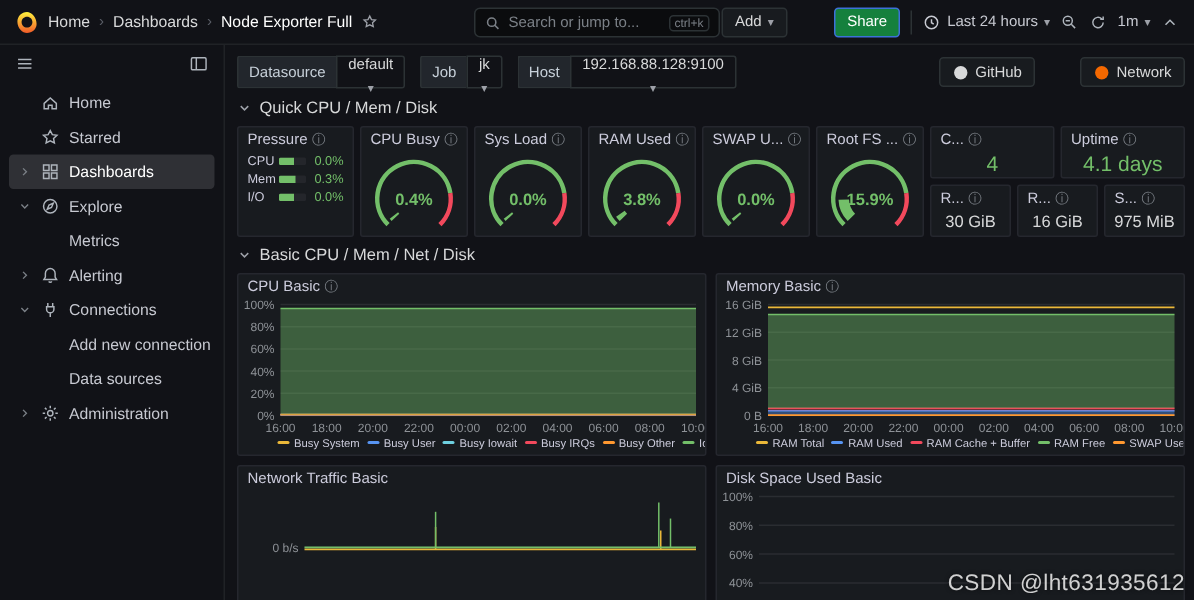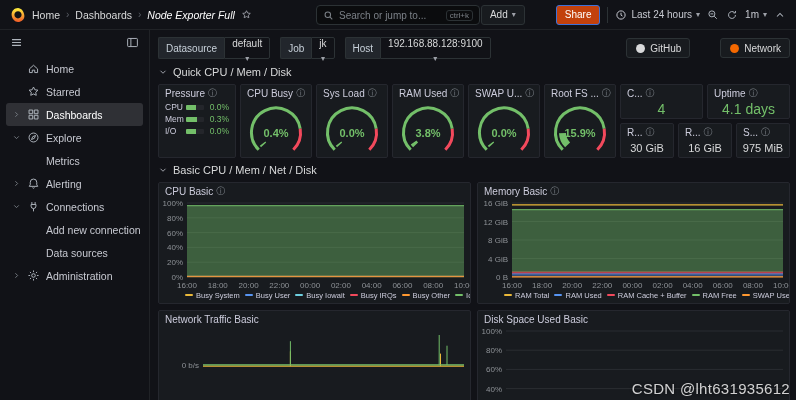--- a/index.html
+++ b/index.html
@@ -14,21 +14,21 @@
   .crumb { font-size:10.5px; color:#d8d9da; white-space:nowrap; cursor:pointer; }
   .crumb-sep { color:#5a5e66; font-size:10px; }
   .star { color:#9da0a8; display:flex; }
   .searchbox { position:absolute; left:50%; top:5px; transform:translateX(-50%); width:164px; height:20px;
     background:#0b0c0e; border:1px solid #2c3235; border-radius:4px; display:flex; align-items:center;
     gap:5px; padding:0 6px; color:#7b8087; font-size:10px; }
   .kbd { margin-left:auto; border:1px solid #2c3235; border-radius:3px; font-size:8px; padding:0 3px; color:#7b8087; }
   .tb-right { margin-left:auto; display:flex; align-items:center; gap:7px; color:#aeb4bc; }
   .btn { display:flex; align-items:center; gap:4px; height:20px; padding:0 8px; border:1px solid #2c3235;
     border-radius:3px; background:#181b1f; color:#d8d9da; font-size:10px; white-space:nowrap; cursor:pointer;margin-left:24px; }
-  .btn.blue { background:#c2410c; border-color:#3D71D9; color:#fff; }
+  .btn.blue { background:#15803d; border-color:#3D71D9; color:#fff; }
   .tb-divider { width:1px; height:16px; background:#2c3235; }
   .tb-item { display:flex; align-items:center; gap:4px; font-size:10px; color:#c7c9d1; cursor:pointer; }
   .caret { font-size:8px; color:#9da0a8; }
   .iconbtn { display:flex; align-items:center; color:#aeb4bc; cursor:pointer; }
 
   
   .sidebar { position:absolute; top:30px; left:0; width:150px; height:370px; background:#111217;
     border-right:1px solid #202226; padding:4px 6px; }
   .side-head { display:flex; align-items:center; justify-content:space-between; padding:2px 4px 8px; color:#9da0a8; }
   .nav-item { display:flex; align-items:center; gap:5px; height:23px; padding:0 6px; border-radius:3px;
@@ -102,21 +102,21 @@
               <stop offset="1" stop-color="#F05A28"></stop>
         </linearGradient>
           </defs>
         <path fill="url(#gl)" d="M8 1C4.4 1 1.6 3.9 1.6 7.5 1.6 11.8 5 15 8 15c3.4 0 6.4-2.5 6.4-6C14.4 4.6 11 1 8 1zM8 4.2c2 0 3.6 1.6 3.6 3.6S10 11.4 8 11.4 4.4 9.8 4.4 7.8 6 4.2 8 4.2z"></path>
       </svg>
     </span>
     <span class="crumb">Home</span>
     <span class="crumb-sep">›</span>
     <span class="crumb">Dashboards</span>
     <span class="crumb-sep">›</span>
-    <span class="crumb" style="color:#fff;font-style:italic;">Node Exporter Full</span>
+    <span class="crumb" style="color:#fff;">Node Exporter Full</span>
     <span class="star">
       <svg width="11" height="11" viewBox="0 0 16 16" fill="none" stroke="currentColor" stroke-width="1.3">
           <path d="M8 2.5l1.7 3.4 3.8.5-2.8 2.6.7 3.7L8 11l-3.4 1.7.7-3.7L2.5 6.4l3.8-.5z"></path>
         </svg>
     </span>
   </div>
 
   <div class="searchbox">
     <span style="display:flex;">
       <svg width="11" height="11" viewBox="0 0 16 16" fill="none" stroke="currentColor" stroke-width="1.5">

